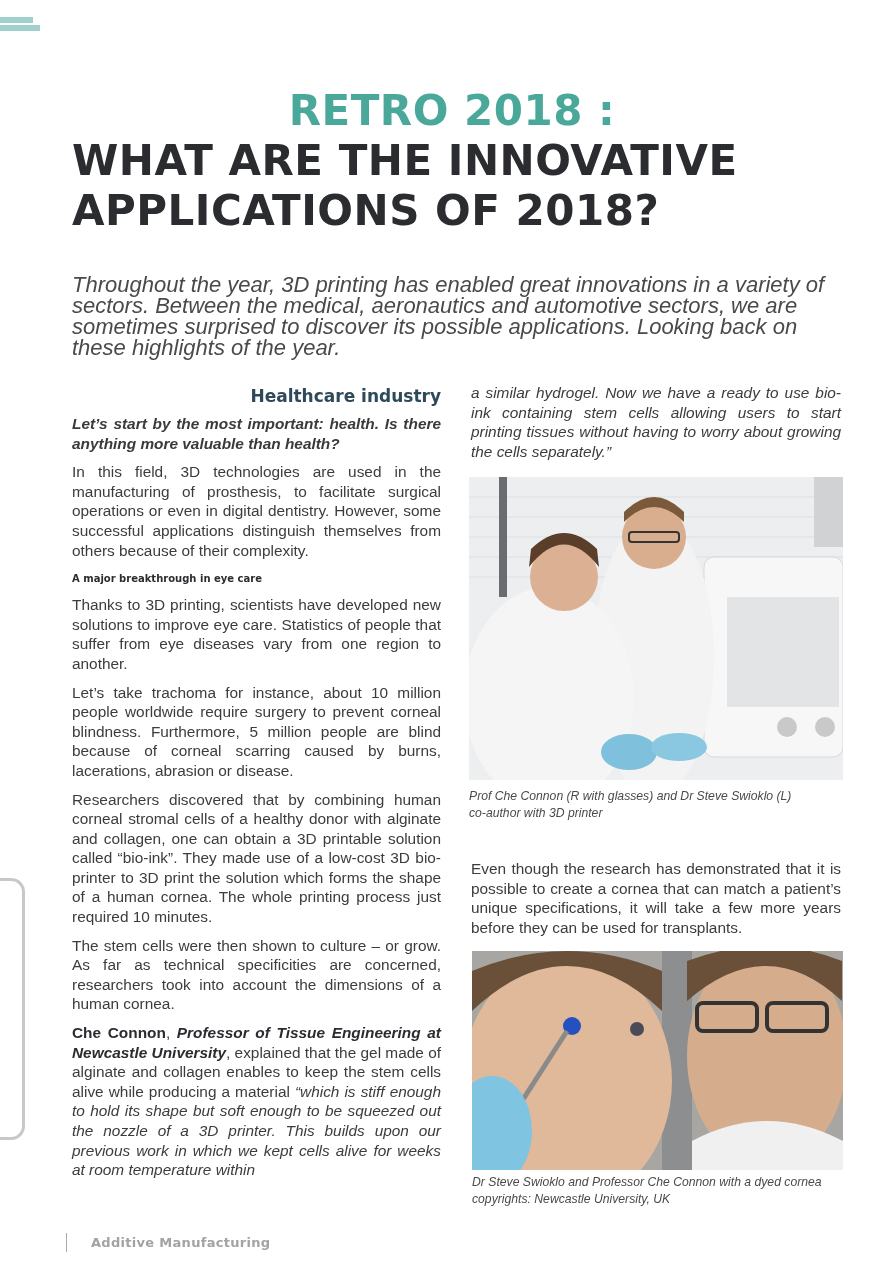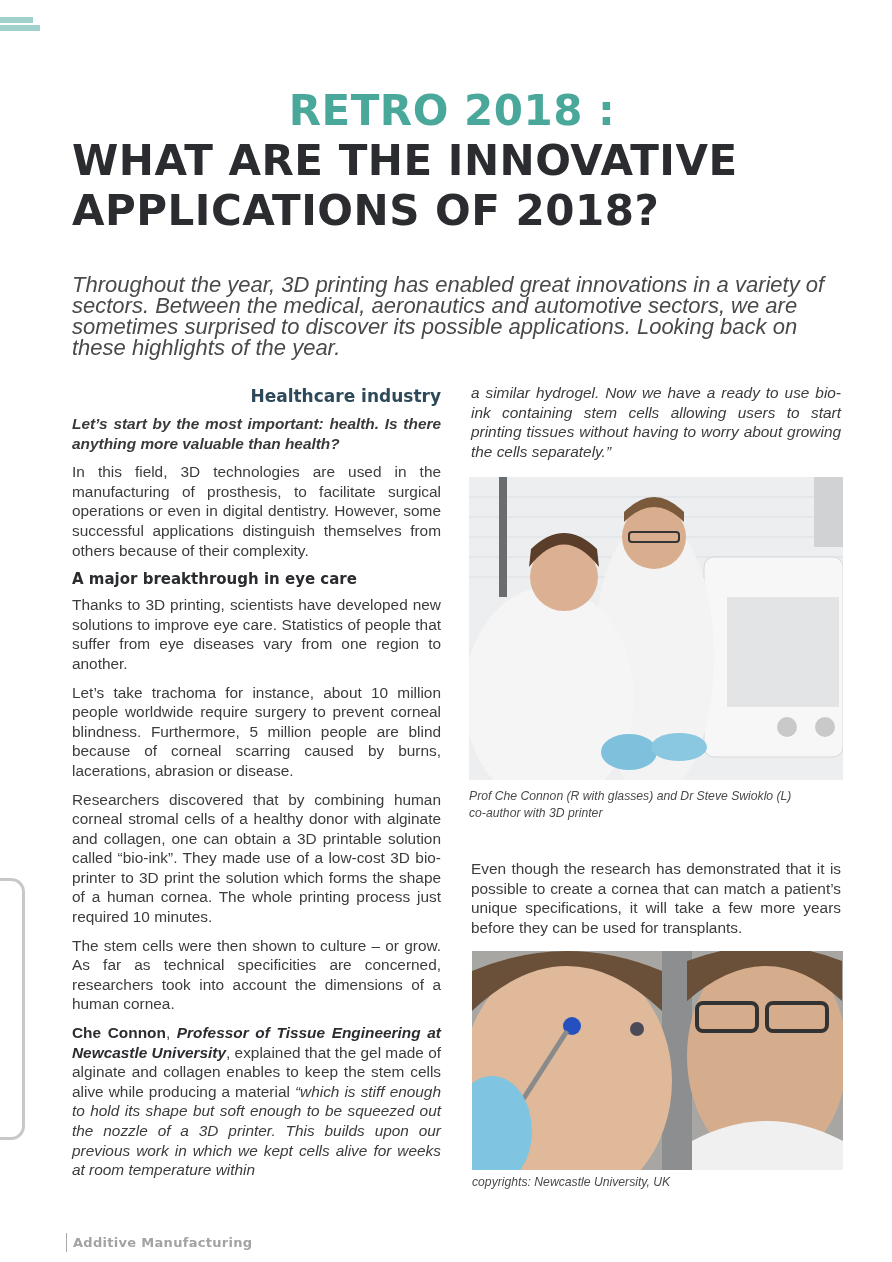--- a/index.html
+++ b/index.html
@@ -20,42 +20,42 @@
 
   .intro { position:absolute; left:72px; top:274px; width:760px;
     font-style:italic; font-size:22px; line-height:21px; color:#4a4a4a; }
 
   .col { position:absolute; font-size:15.4px; line-height:19.6px; color:#3c3c3c; text-align:justify; }
   .col.left { left:72px; top:384px; width:369px; }
   .col.right { left:471px; top:383px; width:370px; }
 
   .h-section { font-family:"DejaVu Sans", sans-serif; font-weight:bold; font-size:17px; color:#2e4a5a;
     line-height:24px; margin-bottom:6px; text-align:right; }
-  .h-sub { font-family:"DejaVu Sans", sans-serif; font-weight:bold; font-size:15px; color:#2b2c30;
+  .h-sub { font-family:"DejaVu Sans", sans-serif; font-weight:bold; font-size:10px; color:#2b2c30;
     line-height:20px; margin:3px 0 6px; text-align:left; }
   .lead { font-weight:bold; font-style:italic; margin-bottom:8px; color:#3a3a3a; }
   p.para { margin-bottom:9px; }
   .b { font-weight:bold; color:#2b2c30; }
   .bi { font-weight:bold; font-style:italic; color:#2b2c30; }
   .i { font-style:italic; }
 
   .photo { position:absolute; overflow:hidden; }
   .photo.p1 { left:469px; top:477px; width:374px; height:303px;
     background:linear-gradient(90deg,#e6e8ea 0%,#f2f3f4 40%,#e8eaec 70%,#dfe1e3 100%); }
   .photo.p2 { left:472px; top:951px; width:371px; height:219px;
     background:linear-gradient(90deg,#c9b8a6 0%,#d8c3ad 30%,#9a9c9e 55%,#c8b29c 75%,#b8aa9a 100%); }
 
   .caption { position:absolute; font-style:italic; font-size:12.2px; line-height:17px; color:#4a4a4a; text-align:left; }
   .caption.c1 { left:469px; top:788px; width:374px; }
   .caption.c2 { left:472px; top:1174px; width:371px; }
 
   .right-para { position:absolute; left:471px; top:847px; width:370px; font-size:15.4px; line-height:19.6px;
     color:#3c3c3c; text-align:justify;margin-top:12px; }
 
-  .footer { position:absolute; left:66px; top:1233px; height:19px; border-left:1.5px solid #a9a9a9; padding-left:6px;
+  .footer { position:absolute; left:66px; top:1233px; height:19px; border-left:1.5px solid #a9a9a9; padding-left:24px;
     font-family:"DejaVu Sans", sans-serif; font-weight:bold; font-size:13px; color:#a3a3a3; line-height:19px; letter-spacing:0.3px; }
 </style>
 </head>
 <body>
 
 <div class="deco-bar b1"></div>
 <div class="deco-bar b2"></div>
 <div class="side-bracket"></div>
 
 <h1 class="title">
@@ -127,16 +127,17 @@
     <line x1="95" y1="80" x2="50" y2="150" stroke="#8a8a8a" stroke-width="5"></line>
     <ellipse cx="20" cy="180" rx="40" ry="55" fill="#7fc4e0"></ellipse>
     <ellipse cx="295" cy="105" rx="80" ry="110" fill="#d6ad8c"></ellipse>
     <path d="M215 50 Q295 -20 370 50 L370 10 Q295 -20 215 10 Z" fill="#6a5038"></path>
     <rect x="225" y="52" width="60" height="28" rx="6" fill="none" stroke="#333" stroke-width="4"></rect>
     <rect x="295" y="52" width="60" height="28" rx="6" fill="none" stroke="#333" stroke-width="4"></rect>
     <path d="M220 190 Q295 150 371 190 L371 219 L220 219 Z" fill="#f0f0f0"></path>
   </svg>
 </div>
 <div class="caption c2">
+  <div>Dr Steve Swioklo and Professor Che Connon with a dyed cornea</div>
   <div>copyrights: Newcastle University, UK</div>
 </div>
 
 <div class="footer">Additive Manufacturing</div>
 
 </body></html>

